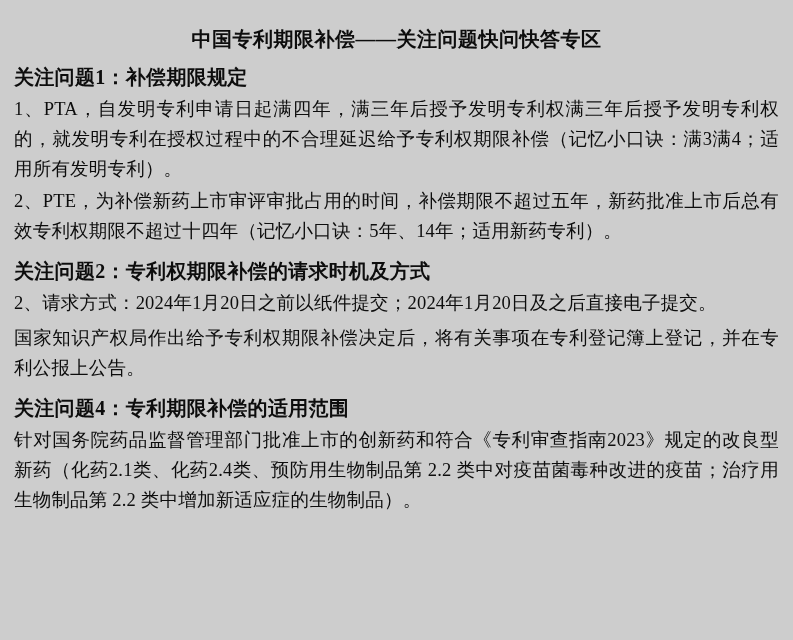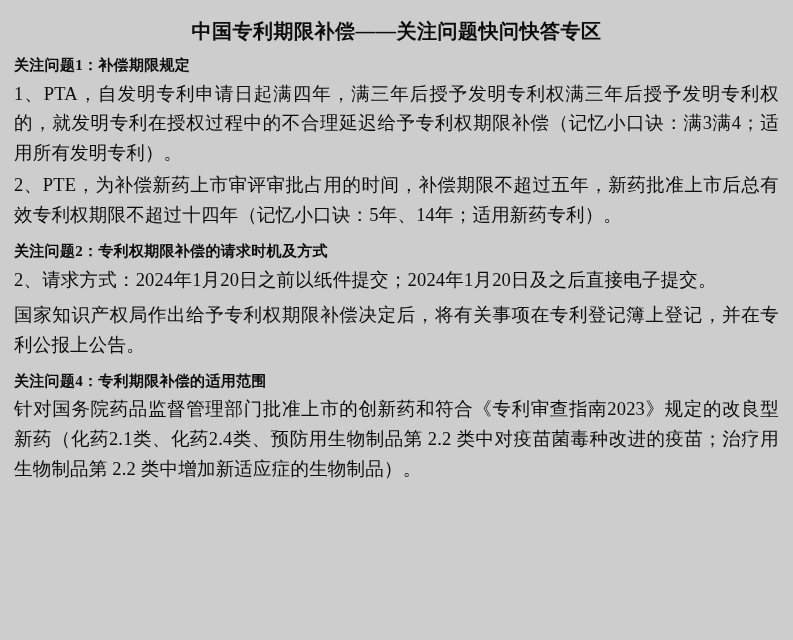--- a/index.html
+++ b/index.html
@@ -11,33 +11,33 @@
     height: 640px;
     background: #cdcdcd;
     font-family: "Liberation Serif", "DejaVu Serif", serif;
     color: #0d0d0d;
     overflow: hidden;
   }
   .page {
     width: 793px;
     height: 640px;
     box-sizing: border-box;
-    padding: 16px 14px 0 14px;
+    padding: 24px 14px 0 14px;
     background: #cdcdcd;
   }
   .doc-title {
     text-align: center;
     font-size: 20px;
     font-weight: bold;
     letter-spacing: 0.5px;
     margin: 2px 0 10px 0;
     line-height: 1.3;
   }
   .heading {
-    font-size: 15px;
+    font-size: 20px;
     font-weight: bold;
     line-height: 1.5;
     margin: 4px 0 3px 0;
     letter-spacing: 0.3px;
   }
   .para {
     font-size: 18.5px;
     line-height: 1.62;
     margin: 0 0 2px 0;
     text-align: justify;

